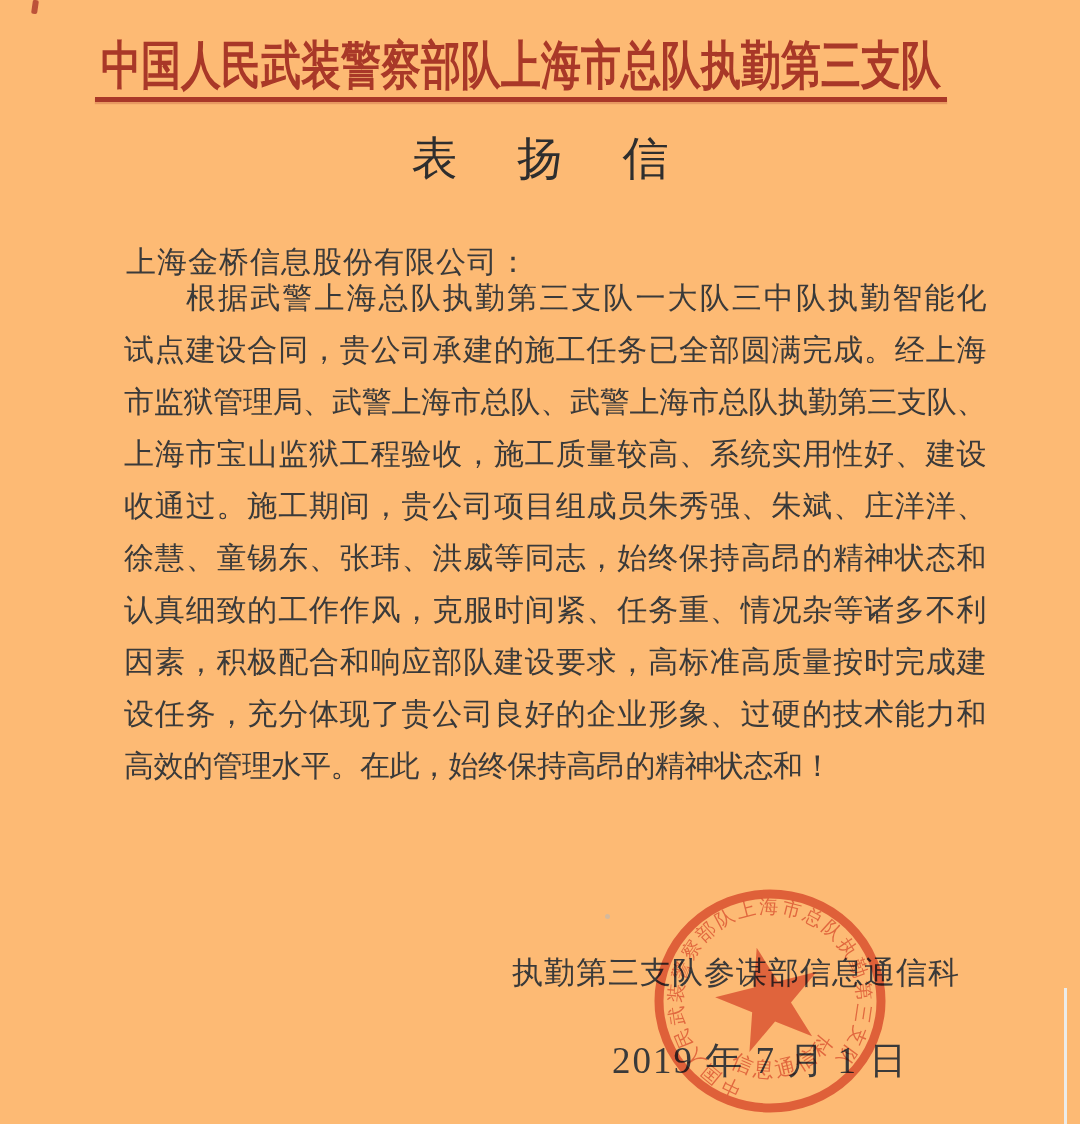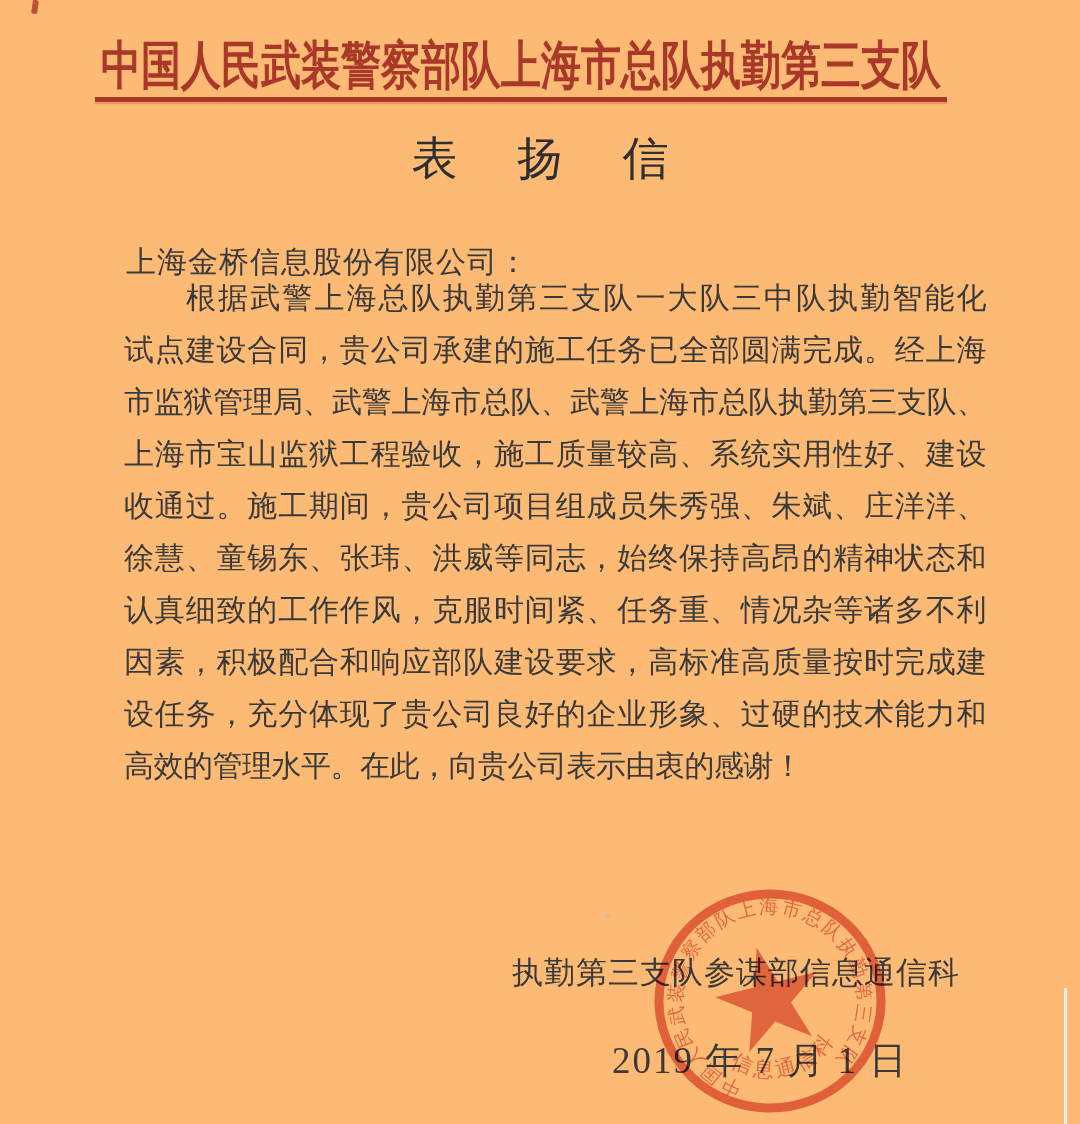--- a/index.html
+++ b/index.html
@@ -173,21 +173,21 @@
   <div class="body-lines">
       <div class="body-line">根据武警上海总队执勤第三支队一大队三中队执勤智能化</div>
       <div class="body-line">试点建设合同，贵公司承建的施工任务已全部圆满完成。经上海</div>
       <div class="body-line">市监狱管理局、武警上海市总队、武警上海市总队执勤第三支队、</div>
       <div class="body-line">上海市宝山监狱工程验收，施工质量较高、系统实用性好、建设</div>
       <div class="body-line">收通过。施工期间，贵公司项目组成员朱秀强、朱斌、庄洋洋、</div>
       <div class="body-line">徐慧、童锡东、张玮、洪威等同志，始终保持高昂的精神状态和</div>
       <div class="body-line">认真细致的工作作风，克服时间紧、任务重、情况杂等诸多不利</div>
       <div class="body-line">因素，积极配合和响应部队建设要求，高标准高质量按时完成建</div>
       <div class="body-line">设任务，充分体现了贵公司良好的企业形象、过硬的技术能力和</div>
-      <div class="body-line">高效的管理水平。在此，向贵公司表示由衷的感谢！</div>
+      <div class="body-line">高效的管理水平。在此，始终保持高昂的精神状态和！</div>
     </div>
 
   <div class="signature">执勤第三支队参谋部信息通信科</div>
 
   <div class="date">2019 年 7 月 1 日</div>
 
   <div class="seal">
     <svg width="244" height="240" viewBox="0 0 244 240" xmlns="http://www.w3.org/2000/svg">
       <defs>
         <path id="sealRingArc" d="M 78 195 A 88 88 0 0 1 122 31 A 88 88 0 0 1 166 195" fill="none"></path>

